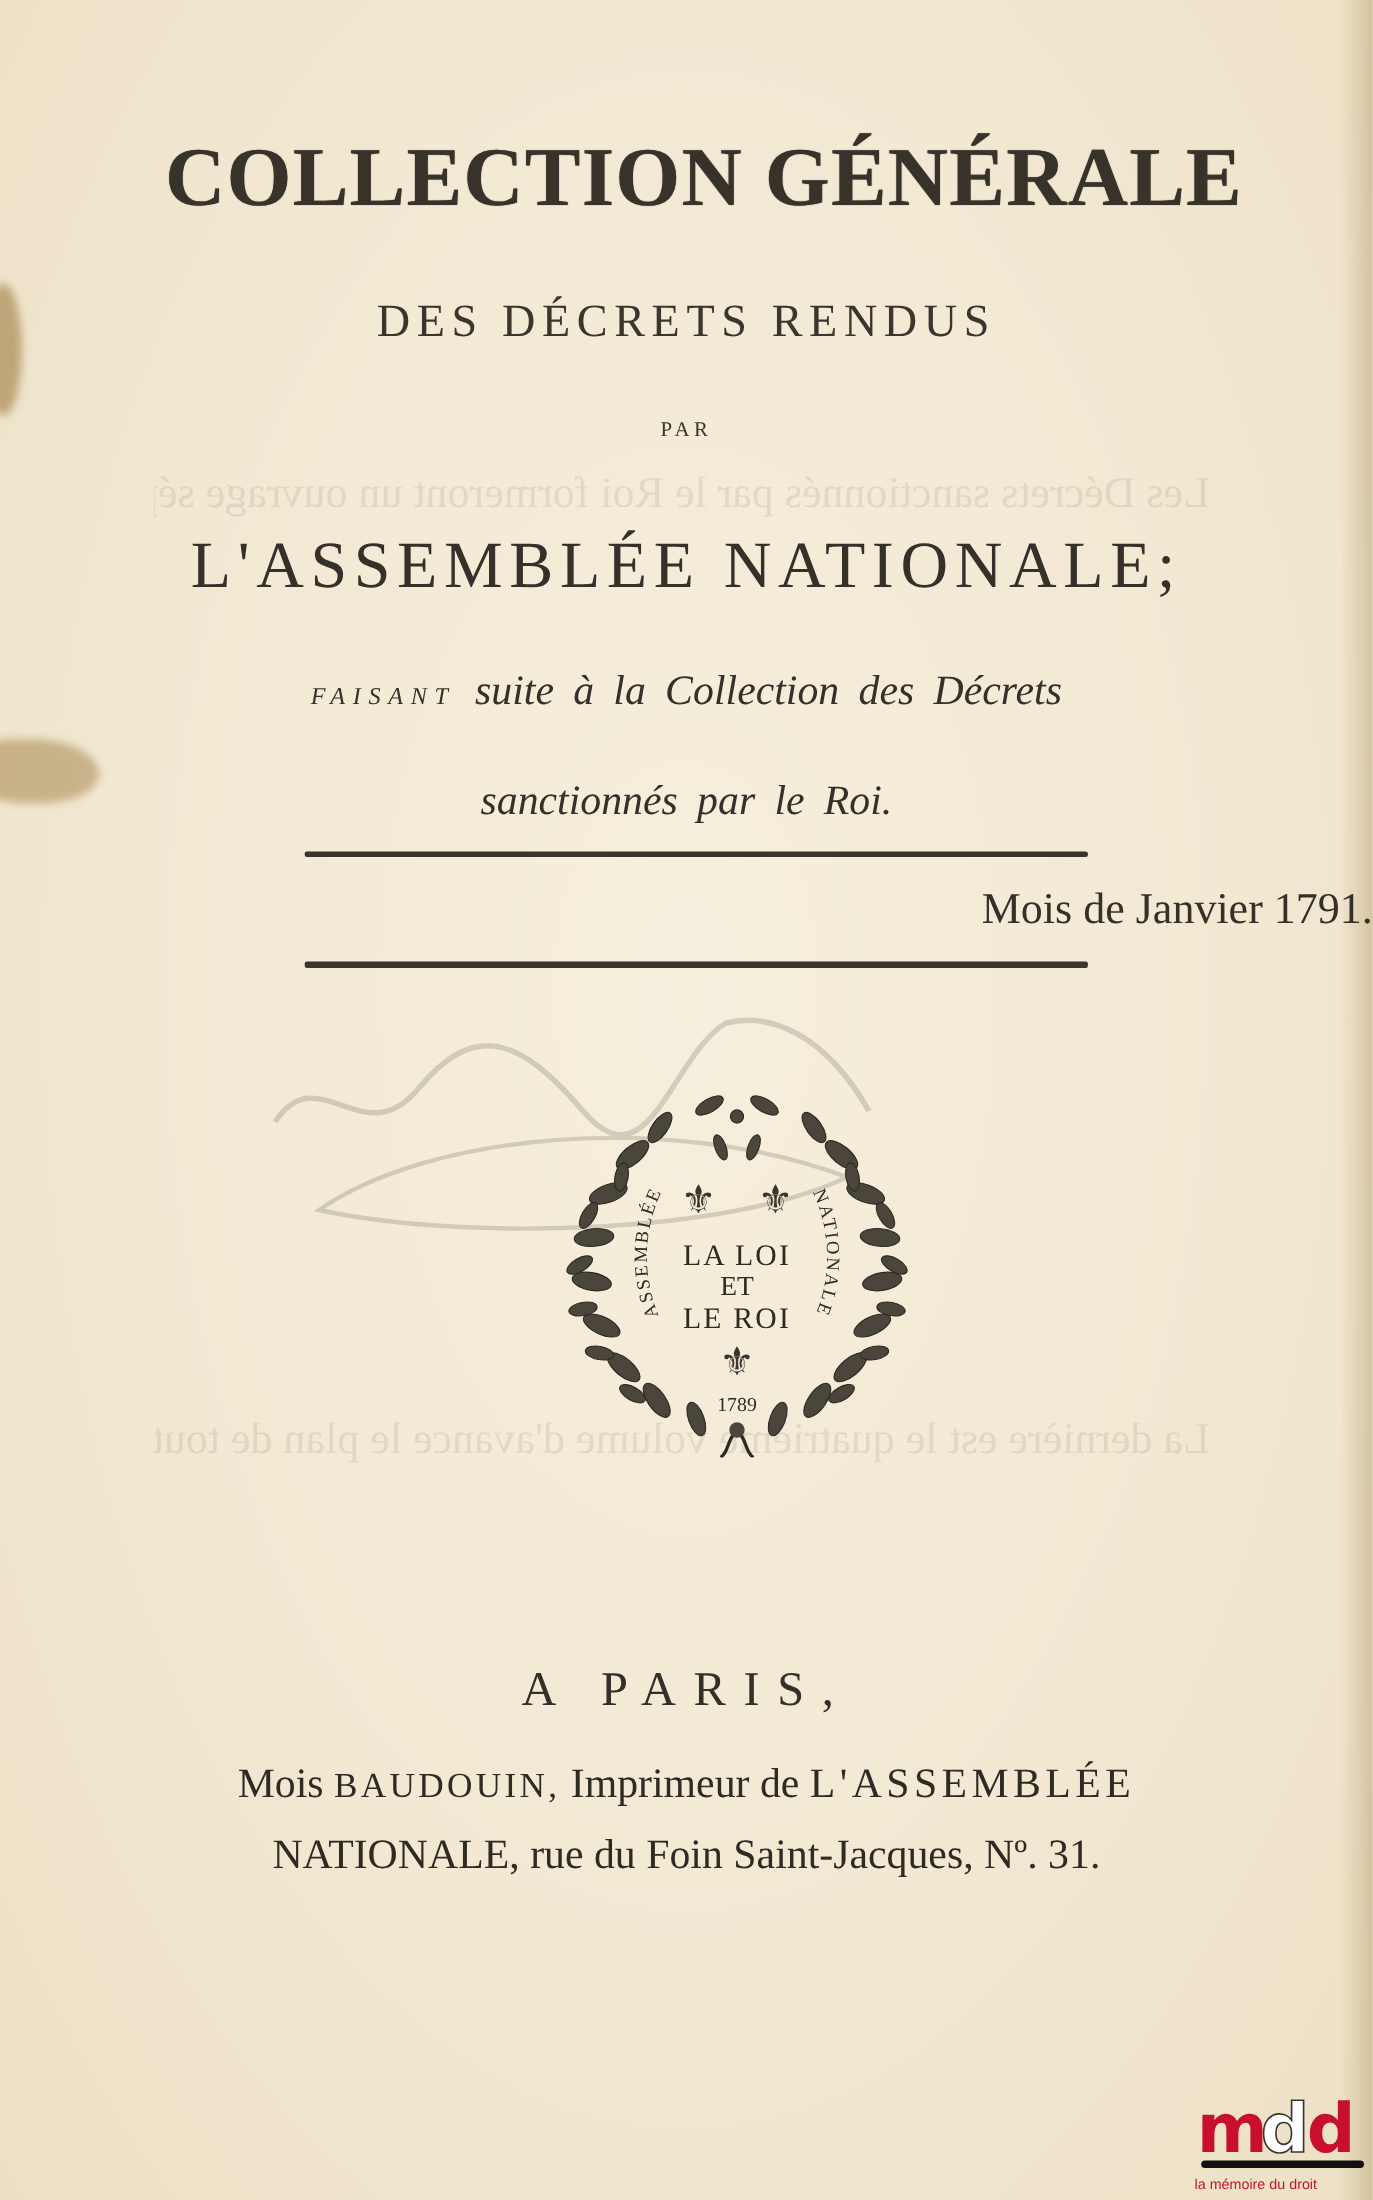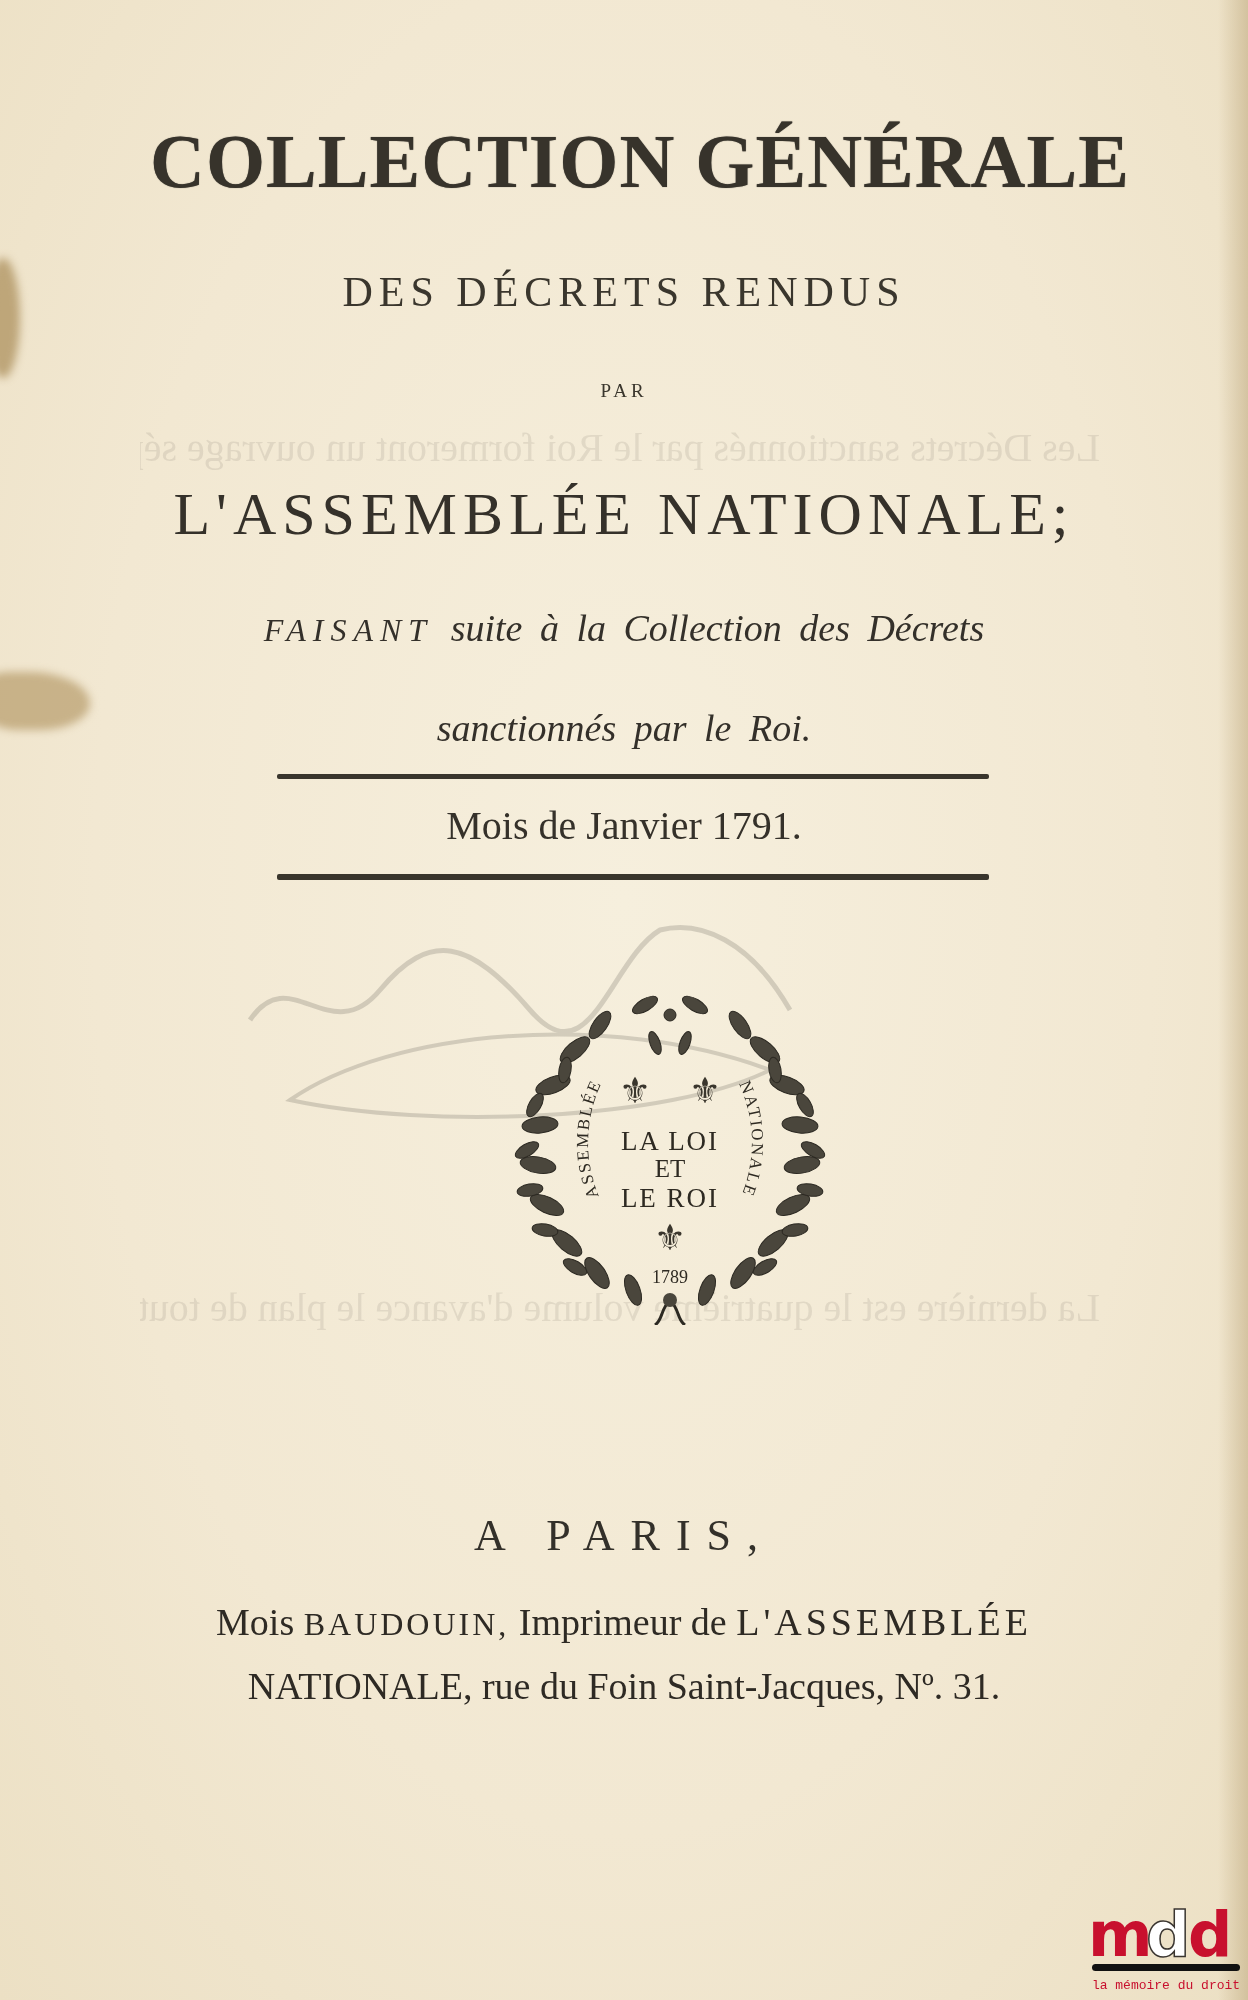--- a/index.html
+++ b/index.html
@@ -31,39 +31,39 @@
   .line { position: absolute; left: 0; width: 1248px; text-align: center; white-space: nowrap; }
   .title {
     top: 118px; font-size: 76px; letter-spacing: 1px; font-weight: bold; color: #37332b;
     text-shadow: 0 0 1px #6a655a;
     padding-left: 16px;
   }
   .sub1 { top: 268px; font-size: 42px; letter-spacing: 6px; color: #3a362d; }
   .par  { top: 380px; font-size: 19px; letter-spacing: 4px; color: #3a362d; }
   .assemblee { top: 480px; font-size: 60px; letter-spacing: 6px; color: #35312a; }
   .faisant { top: 606px; font-size: 38px; font-style: italic; color: #34302a; word-spacing: 8px; }
-  .faisant .caps { letter-spacing: 7px; font-size: 32px; }
+  .faisant .caps { letter-spacing: 7px; font-size: 22px; }
   .faisant2 { top: 672px; font-size: 38px; font-style: italic; color: #34302a; word-spacing: 8px; margin-top: 34px; }
 
   .rule { position: absolute; left: 277px; width: 712px; height: 5px; background: #39352c; border-radius: 2px; }
   .rule.r1 { top: 774px; }
   .rule.r2 { top: 874px; height: 6px; }
-  .mois { top: 802px; font-size: 40px; color: #35312a; }
+  .mois { top: 802px; font-size: 40px; color: #35312a; text-align: right; }
 
   .emblem { position: absolute; left: 505px; top: 985px; width: 330px; height: 340px; }
 
   .paris { top: 1510px; font-size: 44px; letter-spacing: 16px; color: #33302a; }
   .chez { top: 1600px; font-size: 38px; color: #2e2a24; }
   .chez .sc { letter-spacing: 3px; font-size: 32px; text-align: center; }
   .chez .caps { letter-spacing: 4px; }
   .natio { top: 1664px; font-size: 38px; color: #2e2a24; }
 
   .logo { position: absolute; left: 1088px; top: 1898px; width: 156px; height: 100px; }
-  .logo-tag { position: absolute; left: 1086px; top: 1978px; width: 160px; text-align: center;
-              font-family: Liberation Mono, monospace; font-size: 13px; color: #c8102e; white-space: nowrap; }
+  .logo-tag { position: absolute; left: 1086px; top: 1978px; width: 160px; 
+              font-family: Liberation Sans, sans-serif; font-size: 13px; color: #c8102e; white-space: nowrap; }
 </style>
 </head>
 <body>
 
 <div class="page">
 
   <div class="gutter"></div>
   <div class="stain s1"></div>
   <div class="stain s2"></div>
 

